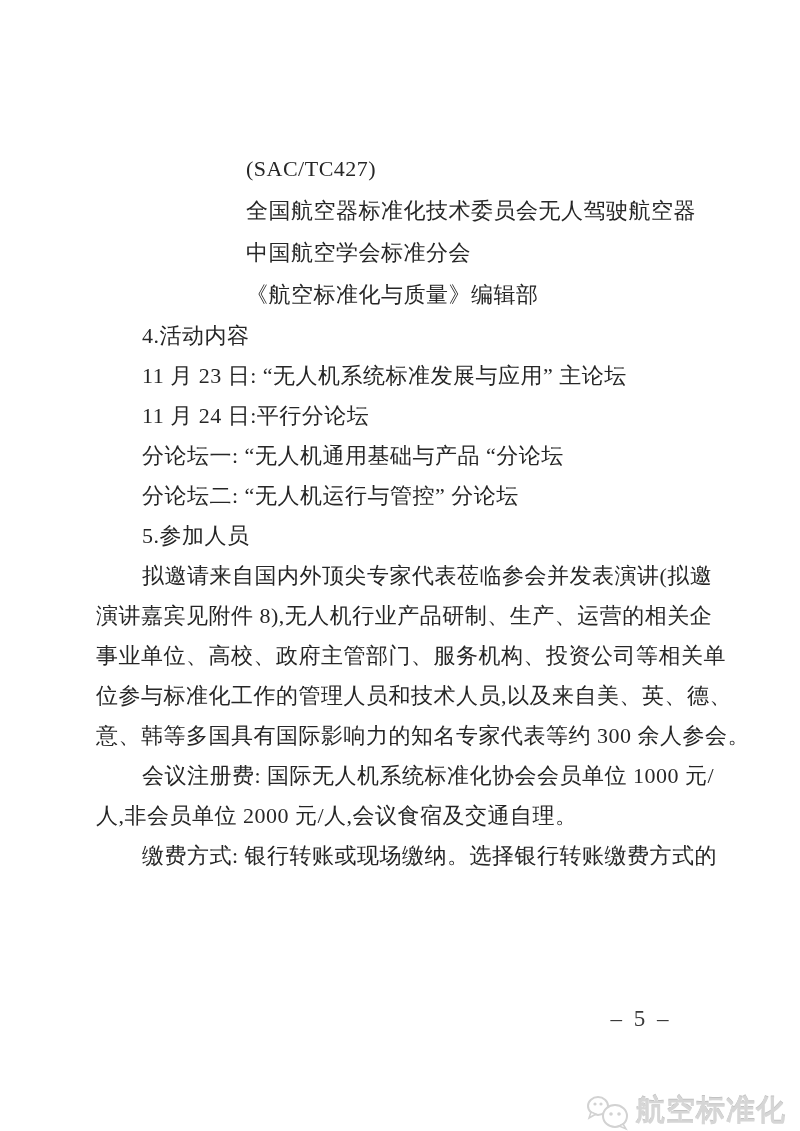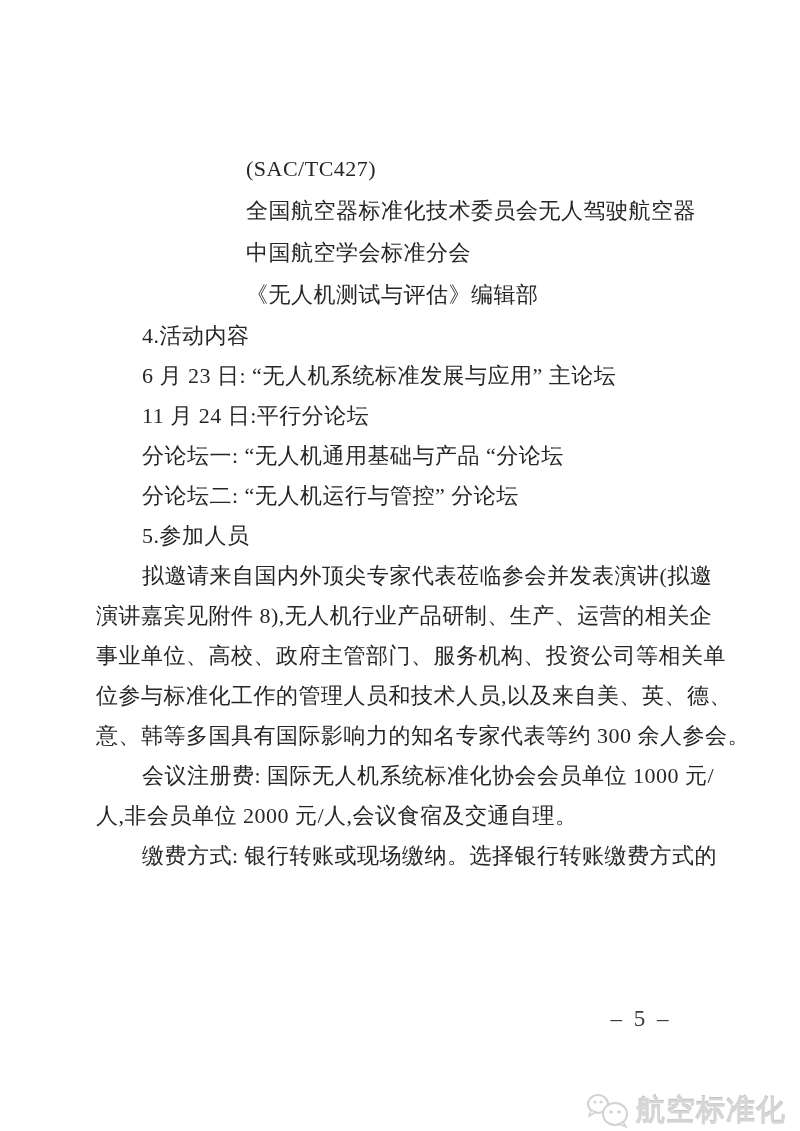--- a/index.html
+++ b/index.html
@@ -51,21 +51,21 @@
     font-size: 23px;
     letter-spacing: 3px;
     color: #3a3a3a;
   }
 
   .footer-brand {
     position: absolute;
     right: 14px;
     bottom: 12px;
     display: flex;
-    align-items: flex-start;
+    align-items: flex-end;
     gap: 5px;
   }
 
   .footer-brand .brand-text {
     font-family: "Liberation Sans", "DejaVu Sans", sans-serif;
     font-size: 29px;
     font-weight: 700;
     letter-spacing: 1px;
     color: #d6d6d6;
     text-shadow: 0 1px 0 #ffffff, 0 -1px 0 #c2c2c2;
@@ -77,25 +77,25 @@
 <body>
 
 <div class="page">
 
   <div class="doc">
 
     <div class="org-block">
       <div class="org-line">(SAC/TC427)</div>
       <div class="org-line">全国航空器标准化技术委员会无人驾驶航空器</div>
       <div class="org-line">中国航空学会标准分会</div>
-      <div class="org-line">《无人机测试与评估》编辑部</div>
+      <div class="org-line">《航空标准化与质量》编辑部</div>
     </div>
 
     <div class="doc-line indent">4.活动内容</div>
-    <div class="doc-line indent">6 月 23 日: “无人机系统标准发展与应用” 主论坛</div>
+    <div class="doc-line indent">11 月 23 日: “无人机系统标准发展与应用” 主论坛</div>
     <div class="doc-line indent">11 月 24 日:平行分论坛</div>
     <div class="doc-line indent">分论坛一: “无人机通用基础与产品 “分论坛</div>
     <div class="doc-line indent">分论坛二: “无人机运行与管控” 分论坛</div>
     <div class="doc-line indent">5.参加人员</div>
     <div class="doc-line indent">拟邀请来自国内外顶尖专家代表莅临参会并发表演讲(拟邀</div>
     <div class="doc-line">演讲嘉宾见附件 8),无人机行业产品研制、生产、运营的相关企</div>
     <div class="doc-line">事业单位、高校、政府主管部门、服务机构、投资公司等相关单</div>
     <div class="doc-line">位参与标准化工作的管理人员和技术人员,以及来自美、英、德、</div>
     <div class="doc-line">意、韩等多国具有国际影响力的知名专家代表等约 300 余人参会。</div>
     <div class="doc-line indent">会议注册费: 国际无人机系统标准化协会会员单位 1000 元/</div>

